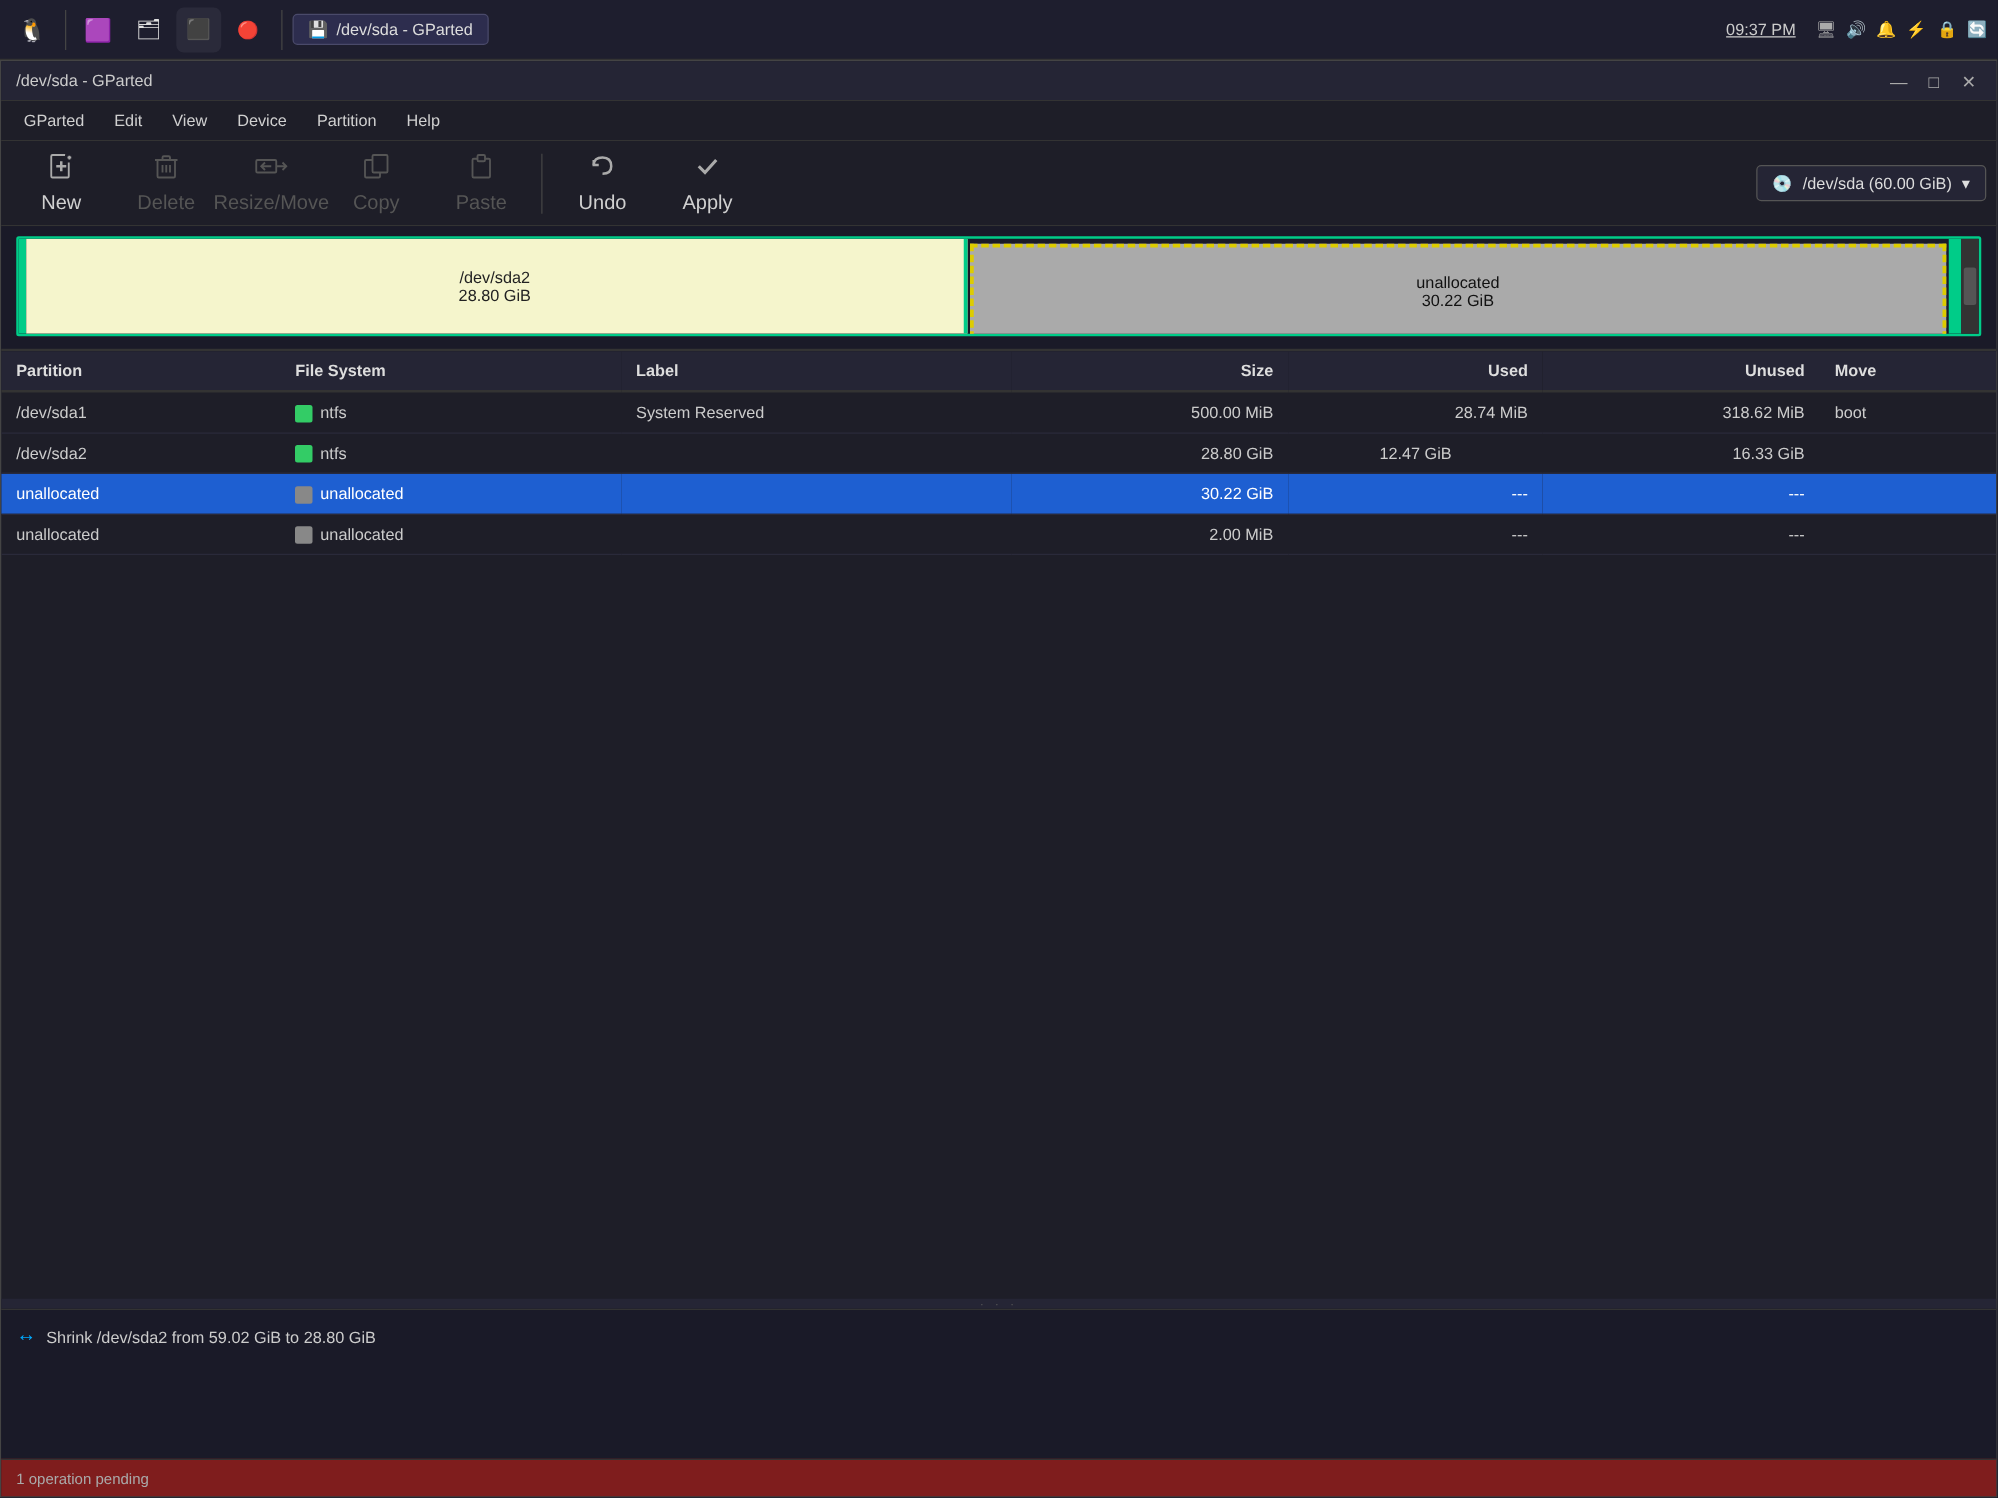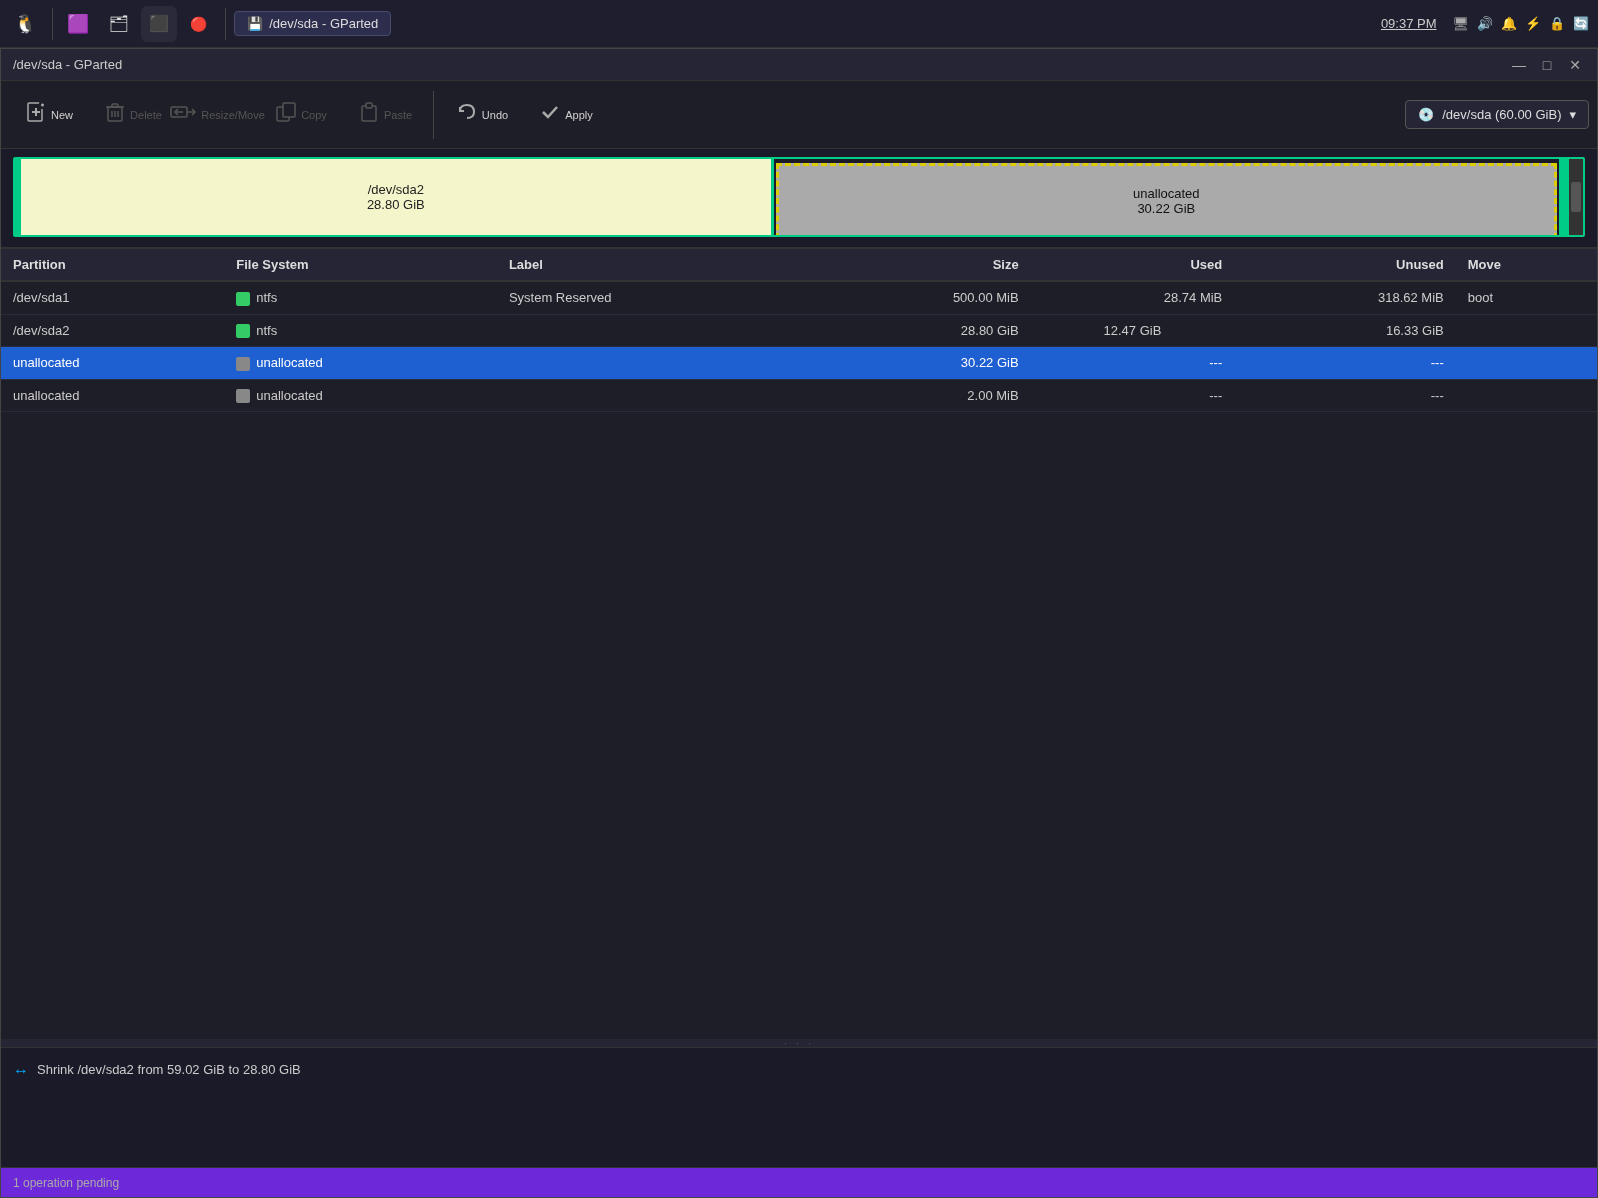--- a/index.html
+++ b/index.html
@@ -113,29 +113,30 @@
       background: #1e1e28;
       height: 68px;
       display: flex;
       align-items: center;
       padding: 0 8px;
       gap: 4px;
       border-bottom: 1px solid #333;
     }
     .tool-btn {
       display: flex;
+      flex-direction: column;
       align-items: center;
       justify-content: center;
       width: 80px;
       height: 56px;
       cursor: pointer;
       border-radius: 4px;
       color: #d0d0d0;
       gap: 4px;
-      font-size: 11px;
+      font-size: 16px;
     }
     .tool-btn .icon { font-size: 20px; }
     .tool-btn.disabled { color: #555; cursor: default; }
     .toolbar-sep {
       width: 1px; height: 48px; background: #444; margin: 0 4px;
     }
     .toolbar-spacer { flex: 1; }
     #device-selector {
       background: #252535;
       border: 1px solid #555;
@@ -259,21 +260,21 @@
       align-items: center;
       gap: 8px;
       padding: 4px 0;
       font-size: 13px;
       color: #ccc;
     }
     .op-arrow { color: #00aaff; font-size: 16px; }
 
     
     #status-bar {
-      background: #6d28d9;
+      background: #7f1d1d;
       height: 30px;
       border-top: 1px solid #333;
       display: flex;
       align-items: center;
       padding: 0 12px;
       font-size: 12px;
       color: #aaa;
     }
   </style>
 </head>
@@ -307,20 +308,28 @@
 
   <div id="title-bar">
     <span class="title">/dev/sda - GParted</span>
     <div class="window-controls">
       <div class="win-btn">—</div>
       <div class="win-btn">□</div>
       <div class="win-btn">✕</div>
     </div>
   </div>
 
+  <div id="menu-bar">
+    <div class="menu-item">GParted</div>
+    <div class="menu-item">Edit</div>
+    <div class="menu-item">View</div>
+    <div class="menu-item">Device</div>
+    <div class="menu-item">Partition</div>
+    <div class="menu-item">Help</div>
+  </div>
 
   <div id="toolbar">
     <div class="tool-btn">
       <span class="icon">
         <svg width="22" height="22" viewBox="0 0 22 22" fill="none">
           <rect x="3" y="2" width="14" height="18" rx="1" fill="none" stroke="#aaa" stroke-width="1.5"></rect>
           <line x1="11" y1="7" x2="11" y2="15" stroke="#aaa" stroke-width="2"></line>
           <line x1="7" y1="11" x2="15" y2="11" stroke="#aaa" stroke-width="2"></line>
           <rect x="14" y="1" width="7" height="7" rx="1" fill="#1e1e28"></rect>
           <line x1="16" y1="4" x2="19" y2="4" stroke="#aaa" stroke-width="1.5"></line>

